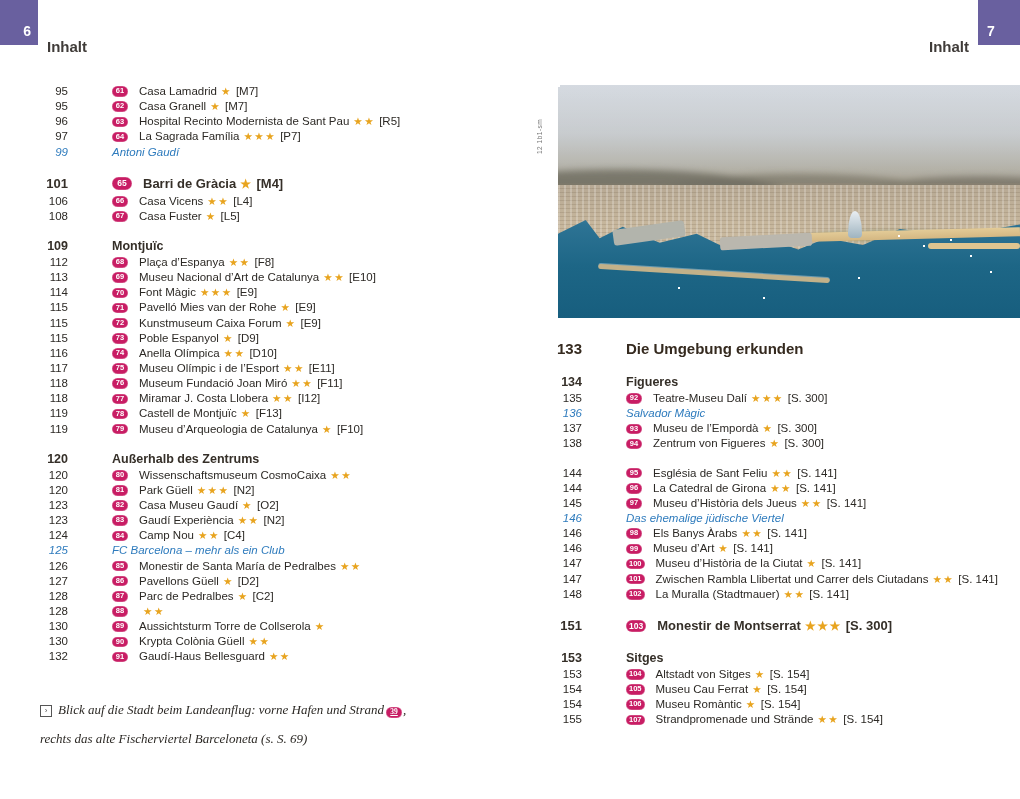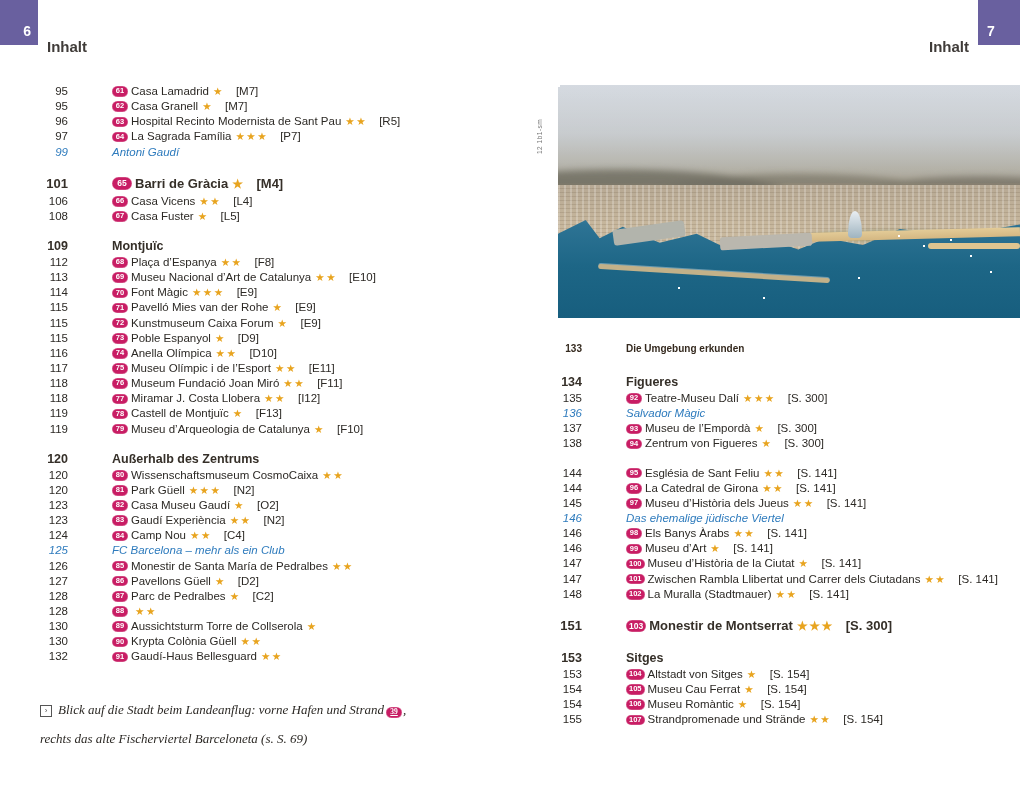--- a/index.html
+++ b/index.html
@@ -23,33 +23,33 @@
   .left-col{left:38px;top:84px;width:482px;}
   .right-col{left:552px;top:338px;width:466px;}
   .section{margin-top:14px;}
   .section:first-child{margin-top:0;}
   .row{display:flex;align-items:baseline;white-space:nowrap;
        line-height:15.15px;height:15.15px;font-size:11.5px;gap:28px;}
   .pg{flex:0 0 30px;text-align:right;margin-right:16px;color:#2c2925;}
   .body{display:inline-flex;align-items:baseline;}
   .title{color:#2c2925;}
   .stars{color:#e8a41f;margin-left:4px;letter-spacing:1.5px;font-size:10.5px;}
-  .ref{margin-left:12px;}
+  .ref{margin-left:4px;}
   .badge{background:#c81d64;color:#fff;border-radius:8px;font-size:7.5px;font-weight:bold;
          min-width:10px;padding:0 3px;height:10.5px;line-height:10.5px;text-align:center;
-         display:inline-block;align-self:center;margin-right:3px;
+         display:inline-block;align-self:center;margin-right:11px;
          box-shadow:inset 0 0 0 0.5px rgba(255,255,255,.35);}
   .row.italic .pg,.row.italic .title{color:#2e7bbd;font-style:italic;}
   .row.header{height:17px;line-height:17px;font-size:12.5px;}
   .row.header .pg,.row.header .title{font-weight:bold;color:#352f28;}
   .row.header_badge{height:20px;line-height:20px;font-size:13px;font-weight:bold;color:#352f28;}
   .row.header_badge .pg,.row.header_badge .title,.row.header_badge .ref{font-weight:bold;color:#352f28;}
   .row.header_badge .badge{min-width:14px;height:12.5px;line-height:12.5px;font-size:8.5px;border-radius:9px;}
   .row.header_badge .stars{font-size:12px;}
-  .row.header_main{height:22px;line-height:22px;font-size:10px;}
+  .row.header_main{height:22px;line-height:22px;font-size:15px;}
   .row.header_main .pg,.row.header_main .title{font-weight:bold;color:#352a1f;}
 
   
   .caption{position:absolute;left:40px;top:701px;width:392px;
            font-family:"Liberation Serif",serif;font-style:italic;
            font-size:13px;line-height:17.5px;color:#2c2925;}
   .cap-icon{display:inline-block;width:10px;height:10px;border:1px solid #555;
             font-size:8px;line-height:10px;text-align:center;font-style:normal;
             color:#555;margin-right:6px;vertical-align:1px;font-family:"Liberation Sans",sans-serif;}
   .cap-badge{margin:0 1px 12px 2px;font-style:normal;text-decoration:underline;}

